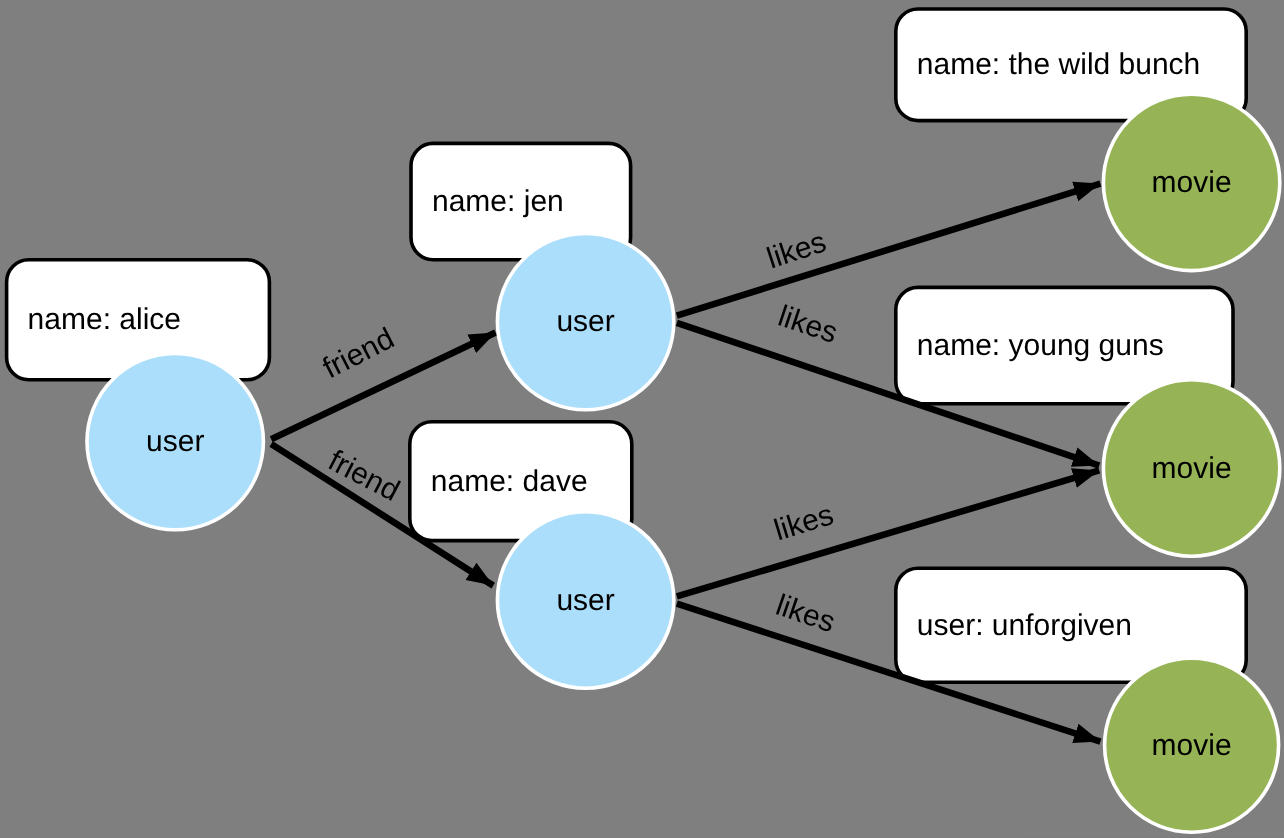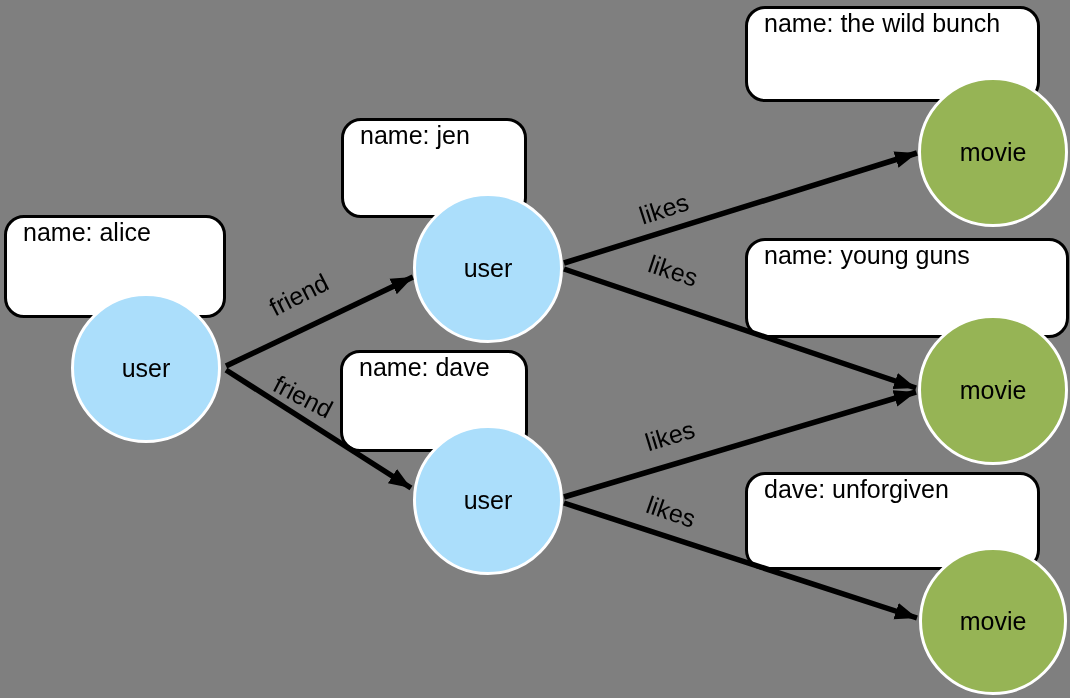--- a/index.html
+++ b/index.html
@@ -16,20 +16,21 @@
     width: 1070px;
     height: 698px;
   }
   .prop-box {
     position: absolute;
     box-sizing: border-box;
     background: #FFFFFF;
     border: 3px solid #000000;
     border-radius: 20px;
     display: flex;
+    align-items: center;
     padding-left: 16px;
     font-size: 25px;
     color: #000000;
     z-index: 1;
   }
   .edges-layer {
     position: absolute;
     left: 0;
     top: 0;
     z-index: 2;
@@ -70,25 +71,25 @@
   </div>
   <div class="prop-box" style="left:340px; top:350px; width:188px; height:102px;">
     <span>name: dave</span>
   </div>
   <div class="prop-box" style="left:341px; top:118px; width:186px; height:100px;">
     <span>name: jen</span>
   </div>
   <div class="prop-box" style="left:745px; top:6px; width:295px; height:96px;">
     <span>name: the wild bunch</span>
   </div>
-  <div class="prop-box" style="left:745px; top:238px; width:324px; height:100px;">
+  <div class="prop-box" style="left:745px; top:238px; width:284px; height:100px;">
     <span>name: young guns</span>
   </div>
   <div class="prop-box" style="left:745px; top:472px; width:295px; height:98px;">
-    <span>dave: unforgiven</span>
+    <span>user: unforgiven</span>
   </div>
 
   <svg class="edges-layer" width="1070" height="698" viewBox="0 0 1070 698">
     <defs>
       <marker id="arrow" markerUnits="userSpaceOnUse" markerWidth="26" markerHeight="22" refX="22" refY="10" orient="auto">
         <path d="M0,1.5 L22,10 L0,18.5 Z" fill="#000000"></path>
       </marker>
     </defs>
     <line class="edge-line" x1="226" y1="366" x2="413" y2="277" marker-end="url(#arrow)"></line>
     <line class="edge-line" x1="226" y1="370" x2="411" y2="488" marker-end="url(#arrow)"></line>

